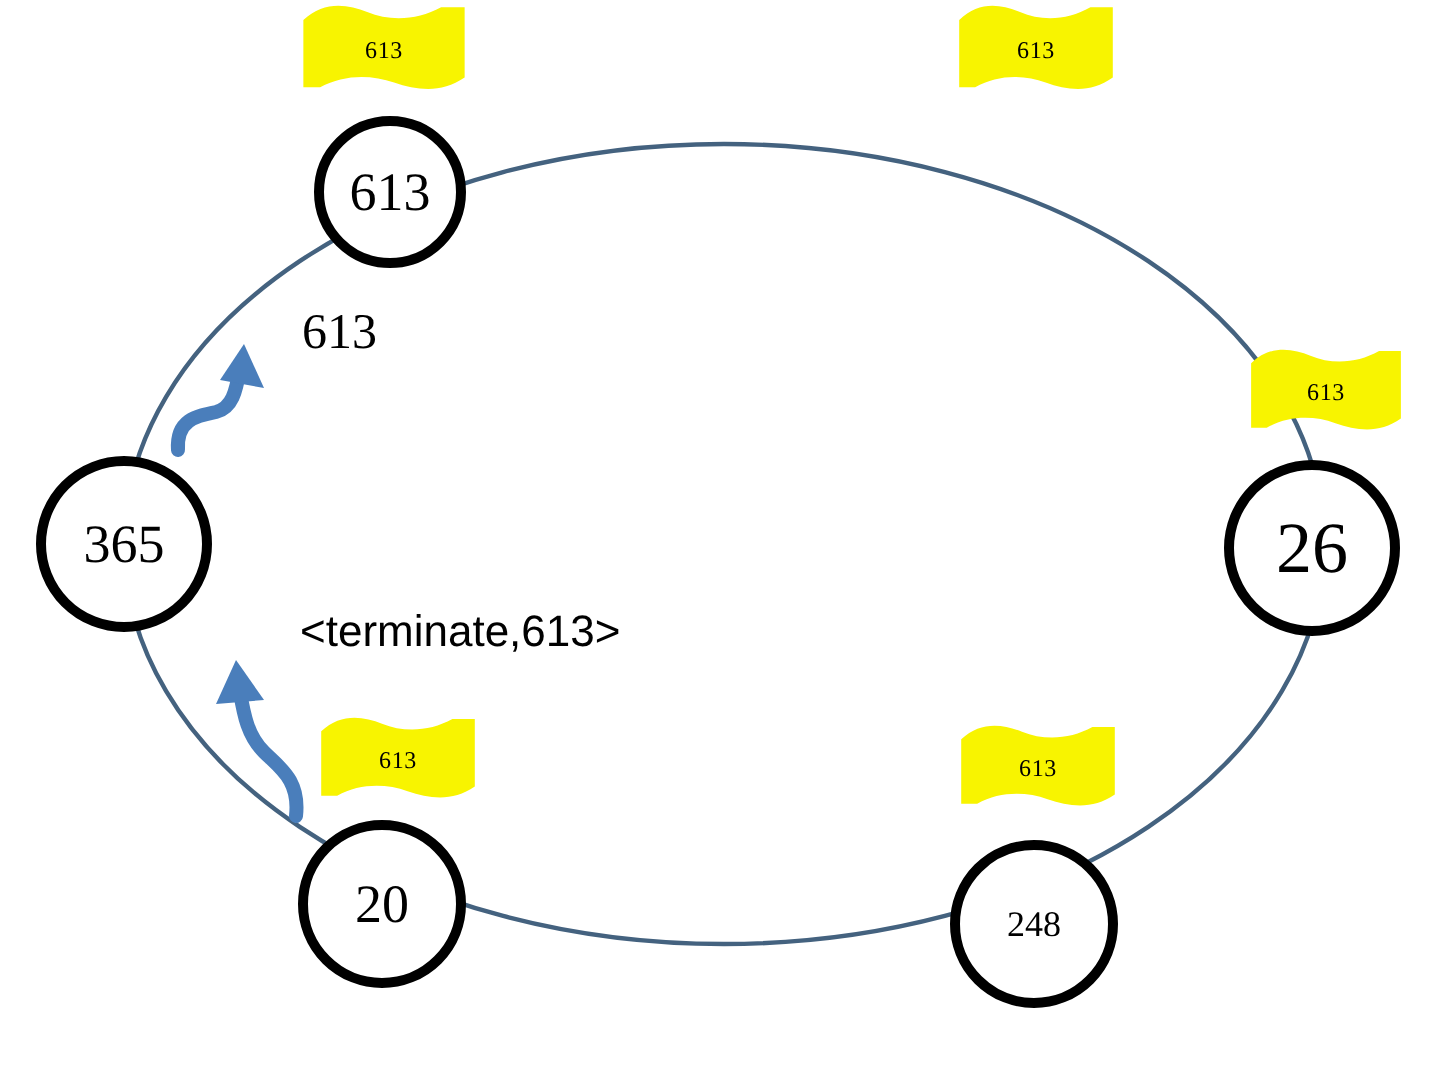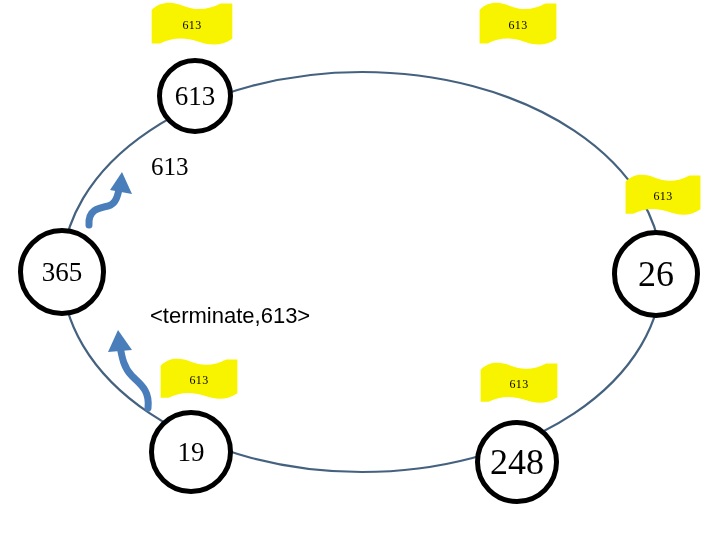--- a/index.html
+++ b/index.html
@@ -92,25 +92,25 @@
   <svg id="ring-svg" viewBox="0 0 720 540">
     <ellipse id="ring-path" cx="362" cy="272" rx="300" ry="200" fill="none" stroke="#44627f" stroke-width="2.2"></ellipse>
   </svg>
 
   <div class="node" id="n0" style="left: 157px; top: 58px; width: 76px; height: 76px; font-size: 27px; border-color: rgb(0, 0, 0);">
     <span>613</span>
   </div>
   <div class="node" id="n2" style="left: 612px; top: 230px; width: 88px; height: 88px; font-size: 36px; border-color: rgb(0, 0, 0);">
     <span>26</span>
   </div>
-  <div class="node" id="n3" style="left: 475px; top: 420px; width: 84px; height: 84px; font-size: 36px; border-color: rgb(0, 0, 0);">
+  <div class="node" id="n3" style="left: 475px; top: 420px; width: 84px; height: 84px; font-size: 18px; border-color: rgb(0, 0, 0);">
     <span>248</span>
   </div>
   <div class="node" id="n4" style="left: 149px; top: 410px; width: 84px; height: 84px; font-size: 27px; border-color: rgb(0, 0, 0);">
-    <span>19</span>
+    <span>20</span>
   </div>
   <div class="node" id="n5" style="left: 18px; top: 228px; width: 88px; height: 88px; font-size: 27px; border-color: rgb(0, 0, 0);">
     <span>365</span>
   </div>
 
   <div class="flag" id="f0" style="left: 150px; top: 2px; width: 84px; height: 48px;">
     <svg viewBox="0 0 100 60" preserveAspectRatio="none">
       <path d="M2,10 C14,-2 28,0 40,5 C54,11 70,10 84,2 L98,2 L98,46 C84,56 70,54 56,49 C42,44 26,44 12,52 L2,52 Z" fill="#f8f400"></path>
     </svg>
     <div class="flag-label">613</div>

